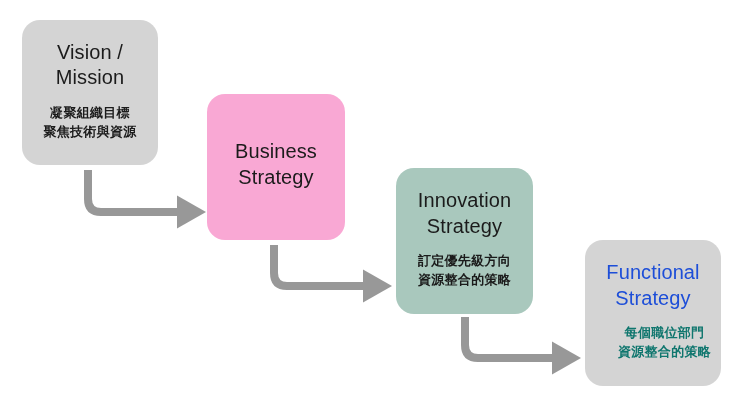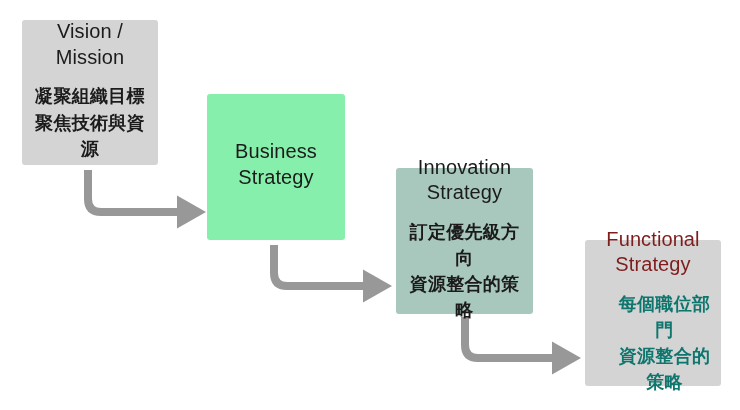--- a/index.html
+++ b/index.html
@@ -22,40 +22,40 @@
     position: absolute;
     left: 0;
     top: 0;
     width: 740px;
     height: 410px;
     pointer-events: none;
   }
   .node {
     position: absolute;
     box-sizing: border-box;
-    border-radius: 3px;
+    border-radius: 18px;
     display: flex;
     flex-direction: column;
     align-items: center;
     justify-content: center;
     padding: 6px 8px 10px 8px;
   }
   .node-title {
     color: #1b1b1b;
     font-size: 20px;
     font-weight: 400;
     line-height: 1.28;
     text-align: center;
     letter-spacing: 0.1px;
     white-space: pre-line;
   }
   .node-desc {
     margin-top: 13px;
     color: #161616;
-    font-size: 18px;
+    font-size: 13px;
     font-weight: 700;
     line-height: 1.45;
     text-align: center;
     letter-spacing: 0.3px;
     white-space: pre-line;
   }
 </style>
 </head>
 <body style="background: rgb(255, 255, 255);">
 
@@ -78,31 +78,31 @@
       </g>
   </svg>
 
   <div id="nodes">
       <div class="node" style="left: 22px; top: 20px; width: 136px; height: 145px; background: rgb(212, 212, 212);">
         <div class="node-title" style="color: rgb(27, 27, 27);">Vision /
 Mission</div>
         <div class="node-desc" style="color: rgb(27, 27, 27);">凝聚組織目標
 聚焦技術與資源</div>
       </div>
-      <div class="node" style="left: 207px; top: 94px; width: 138px; height: 146px; background: #86efac;">
+      <div class="node" style="left: 207px; top: 94px; width: 138px; height: 146px; background: #f9a8d4;">
         <div class="node-title" style="color: rgb(27, 27, 27);">Business
 Strategy</div>
       </div>
       <div class="node" style="left: 396px; top: 168px; width: 137px; height: 146px; background: rgb(169, 200, 189);">
         <div class="node-title" style="color: rgb(27, 27, 27);">Innovation
 Strategy</div>
         <div class="node-desc" style="color: rgb(27, 27, 27);">訂定優先級方向
 資源整合的策略</div>
       </div>
       <div class="node" style="left: 585px; top: 240px; width: 136px; height: 146px; background: rgb(212, 212, 212);">
-        <div class="node-title" style="color: #7f1d1d;">Functional
+        <div class="node-title" style="color: #1d4ed8;">Functional
 Strategy</div>
         <div class="node-desc" style="color: #0f766e; margin-left: 23px;">每個職位部門
 資源整合的策略</div>
       </div>
     </div>
 
 </div>
 
 </body></html>

